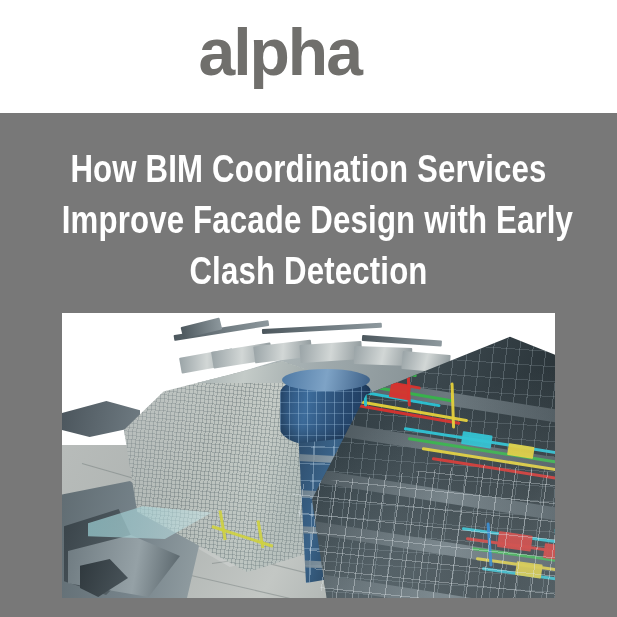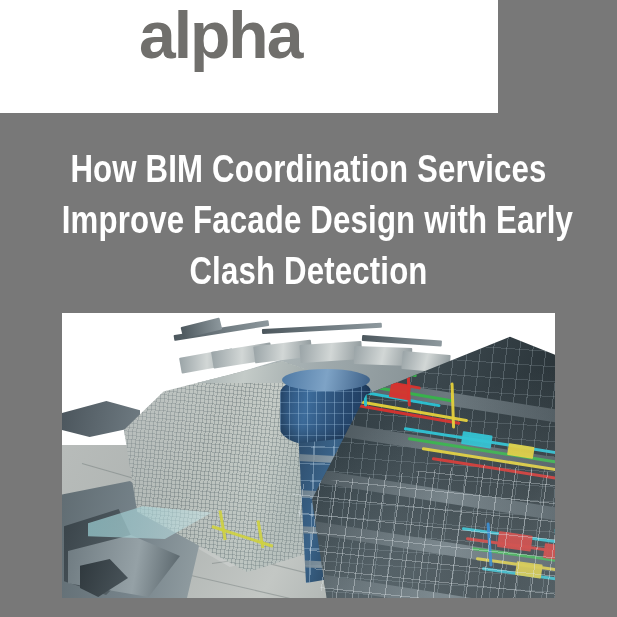--- a/index.html
+++ b/index.html
@@ -18,25 +18,25 @@
     width: 617px;
     height: 617px;
     background: #787878;
     overflow: hidden;
   }
 
   
   .header-band {
     position: absolute;
     left: 0; top: 0;
-    width: 498px;
+    width: 617px;
     height: 113px;
     background: #ffffff;
     display: flex;
-    align-items: flex-start;
+    align-items: center;
     justify-content: center;
   }
   .logo-lockup {
     position: relative;
     width: 230px;
     height: 80px;
     margin-left: 10px;
   }
   .logo-word {
     position: absolute;

